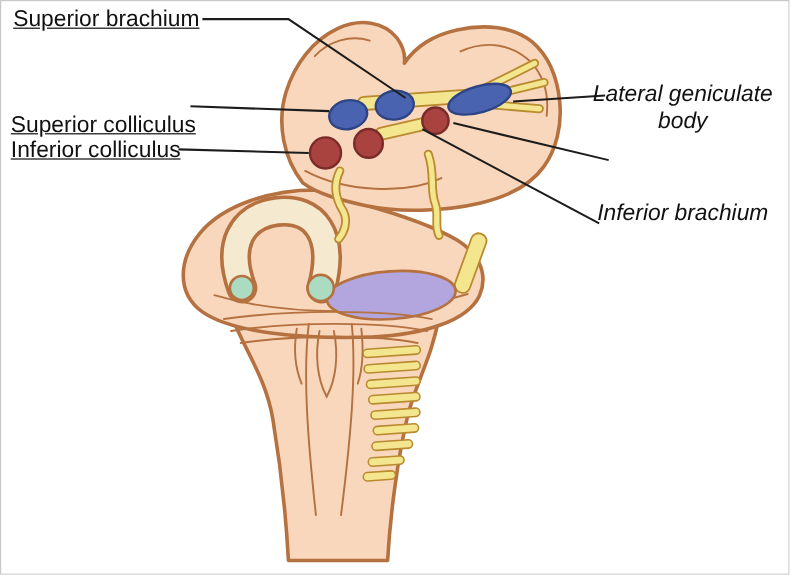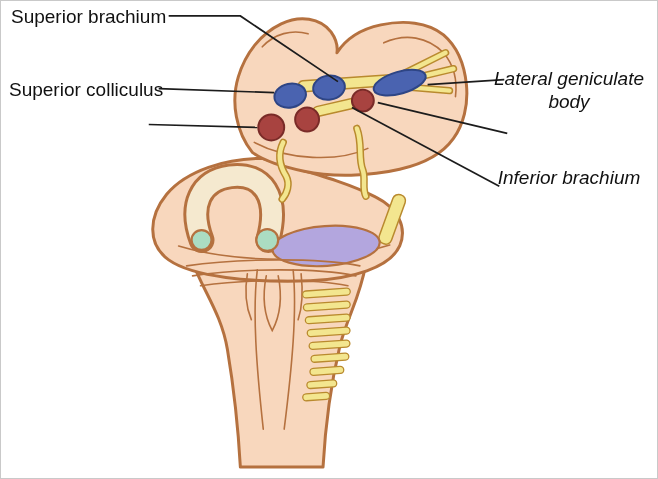--- a/index.html
+++ b/index.html
@@ -14,21 +14,21 @@
     font-family:"Liberation Sans", sans-serif;
   }
   .art{position:absolute;left:0;top:0;width:100%;height:100%;}
   .lbl{
     position:absolute;
     font-size:19px;
     line-height:23px;
     color:#111111;
     white-space:normal;
   }
-  .lbl.left{text-align:left;}
+  .lbl.left{text-align:left;text-decoration:underline;}
   .lbl.right{right:8px;width:160px;text-align:center;font-style:italic;}
 
   
   .tissue{fill:#f8d7bd;stroke:#b5713f;stroke-width:3;stroke-linejoin:round;}
   .thin{fill:none;stroke:#b5713f;stroke-width:1.6;stroke-linecap:round;}
   .tube-outline{fill:none;stroke:#b5713f;stroke-width:26;stroke-linecap:round;}
   .tube-fill{fill:none;stroke:#f5e9cf;stroke-width:20;stroke-linecap:round;}
   .grn{fill:#abdcc2;stroke:#b5713f;stroke-width:2.2;}
   .lav{fill:#b3a6de;stroke:#b5713f;stroke-width:2.2;}
   .band{fill:#f3e68f;stroke:#b98a2e;stroke-width:1.5;}
@@ -114,21 +114,22 @@
     <polyline class="leader" points="168,15 240,15 338,81"></polyline>
     <line class="leader" x1="158" y1="88" x2="274" y2="92"></line>
     <line class="leader" x1="148" y1="124" x2="257" y2="127"></line>
     <line class="leader" x1="505" y1="79" x2="428" y2="84"></line>
     <line class="leader" x1="508" y1="133" x2="378" y2="102"></line>
     <line class="leader" x1="500" y1="186" x2="352" y2="107"></line>
   </svg>
 
   <div class="lbl left" style="left:10px;top:4px">Superior brachium</div>
 
-  <div class="lbl left" style="left:8px;top:77px">Superior colliculus</div>
+  <div class="lbl left" style="left:8px;top:92px">Superior colliculus</div>
 
+  <div class="lbl left" style="left:8px;top:113px">Inferior colliculus</div>
 
   <div class="lbl right" style="top:66px">Lateral geniculate body</div>
 
 
   <div class="lbl right" style="top:165px">Inferior brachium</div>
 
 </div>
 
 </body></html>

